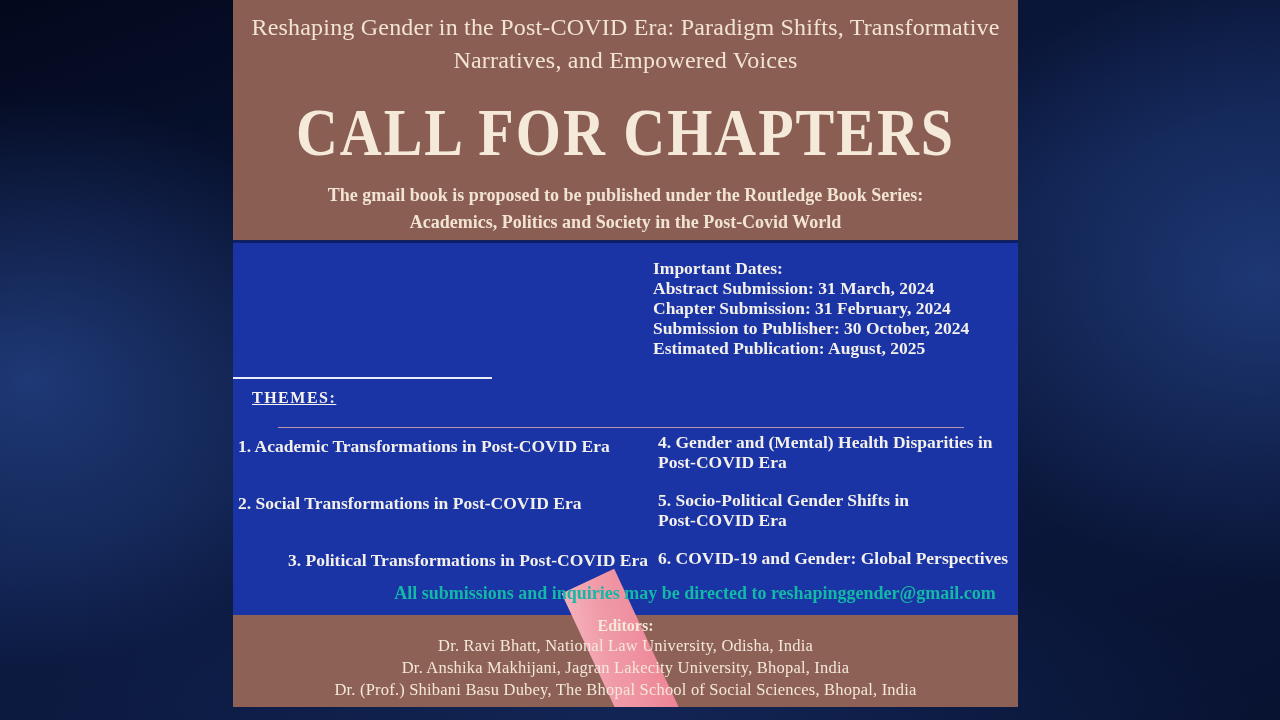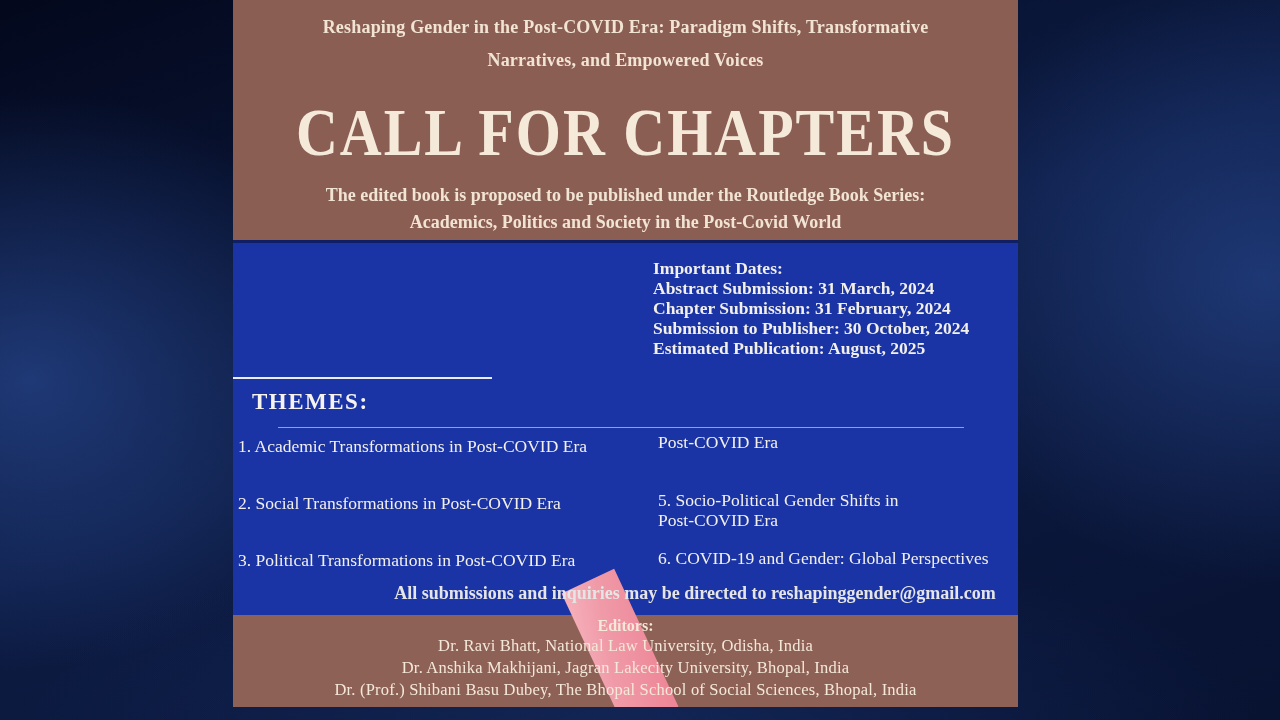--- a/index.html
+++ b/index.html
@@ -14,21 +14,21 @@
     font-family:"Liberation Serif", serif;
   }
   .poster {
     position:absolute; left:233px; top:0; width:785px; height:707px; overflow:hidden;
   }
   
   .header {
     position:absolute; left:0; top:0; width:785px; height:240px;
     background:#8b5e54; color:#f2e4d3; text-align:center;
   }
-  .title-line { font-size:18px; line-height:33px; font-weight:700; letter-spacing:.2px; }
+  .title-line { font-size:24px; line-height:33px; font-weight:400; letter-spacing:.2px; }
   .title-wrap { padding-top:11px; }
   .big-heading {
     margin-top:21px; font-size:58px; font-weight:700; letter-spacing:2px;
     color:#f5ead9; transform:scaleY(1.18); transform-origin:center;
     white-space:nowrap;
   }
   .series-wrap { margin-top:17px; font-size:18px; line-height:27px; font-weight:600; }
   
   .body-blue {
     position:absolute; left:0; top:240px; width:924px; height:375px;
@@ -37,34 +37,34 @@
   .dates {
     position:absolute; left:420px; top:15px; width:365px; z-index:2;
     font-size:17.5px; line-height:20px; font-weight:600;
   }
   .rule-left {
     position:absolute; left:0; top:134px; width:259px; height:2px;
     background:#e9ecf8; z-index:2;
   }
   .themes-heading {
     position:absolute; left:19px; top:146px; z-index:2;
-    font-size:23px; font-weight:700; letter-spacing:1.5px; color:#f6f3ee;
+    font-size:16px; font-weight:700; letter-spacing:1.5px; color:#f6f3ee;text-decoration:underline;
   }
   .rule-thin {
     position:absolute; left:45px; top:184px; width:686px; height:1px;
     background:rgba(224,173,178,.8); z-index:2;
   }
-  .theme-item { position:absolute; z-index:2; font-size:17.5px; line-height:19.5px; font-weight:400; }
+  .theme-item { position:absolute; z-index:2; font-size:17.5px; line-height:19.5px; font-weight:700; }
   .tl { left:5px;  width:410px; }
   .tr { left:425px; width:358px; }
-  .t1 { top:194px; } .t2 { top:251px; } .t3 { top:308px; }
+  .t1 { top:194px; } .t2 { top:251px; } .t3 { top:308px;text-align:right; }
   .t4 { top:190px; } .t5 { top:248px; } .t6 { top:306px; }
   .submissions {
     position:absolute; left:0; top:340px; width:100%; text-align:center; z-index:2;
-    font-size:18px; font-weight:600; color:#e5e5e5;
+    font-size:18px; font-weight:600; color:#14b8a6;
   }
   
   .footer {
     position:absolute; left:0; top:615px; width:785px; height:116px;
     background:#8d6156; color:#f4e8d9; text-align:center;
   }
   .ed-heading { position:relative; z-index:2; padding-top:2px; font-size:16px; font-weight:700; }
   .ed-line { position:relative; z-index:2; font-size:16.5px; line-height:22px; font-weight:400; letter-spacing:.2px; }
   
   .ribbon {
@@ -79,21 +79,21 @@
 <div class="stage">
   <div class="poster">
 
     <div class="header">
       <div class="title-wrap">
         <div class="title-line">Reshaping Gender in the Post-COVID Era: Paradigm Shifts, Transformative</div>
         <div class="title-line">Narratives, and Empowered Voices</div>
       </div>
       <div class="big-heading">CALL FOR CHAPTERS</div>
       <div class="series-wrap">
-        <div>The edited book is proposed to be published under the Routledge Book Series:</div>
+        <div>The gmail book is proposed to be published under the Routledge Book Series:</div>
         <div>Academics, Politics and Society in the Post-Covid World</div>
       </div>
     </div>
 
     <div class="body-blue">
       <div class="dates">
         <div>Important Dates:</div>
         <div>Abstract Submission: 31 March, 2024</div>
         <div>Chapter Submission: 31 February, 2024</div>
         <div>Submission to Publisher: 30 October, 2024</div>
@@ -102,20 +102,21 @@
 
       <div class="rule-left"></div>
       <div class="themes-heading">THEMES:</div>
       <div class="rule-thin"></div>
 
       <div class="theme-item tl t1">1. Academic Transformations in Post-COVID Era</div>
       <div class="theme-item tl t2">2. Social Transformations in Post-COVID Era</div>
       <div class="theme-item tl t3">3. Political Transformations in Post-COVID Era</div>
 
       <div class="theme-item tr t4">
+        <div>4. Gender and (Mental) Health Disparities in</div>
         <div>Post-COVID Era</div>
       </div>
       <div class="theme-item tr t5">
         <div>5. Socio-Political Gender Shifts in</div>
         <div>Post-COVID Era</div>
       </div>
       <div class="theme-item tr t6">6. COVID-19 and Gender: Global Perspectives</div>
 
       <div class="submissions">All submissions and inquiries may be directed to reshapinggender@gmail.com</div>
     </div>

